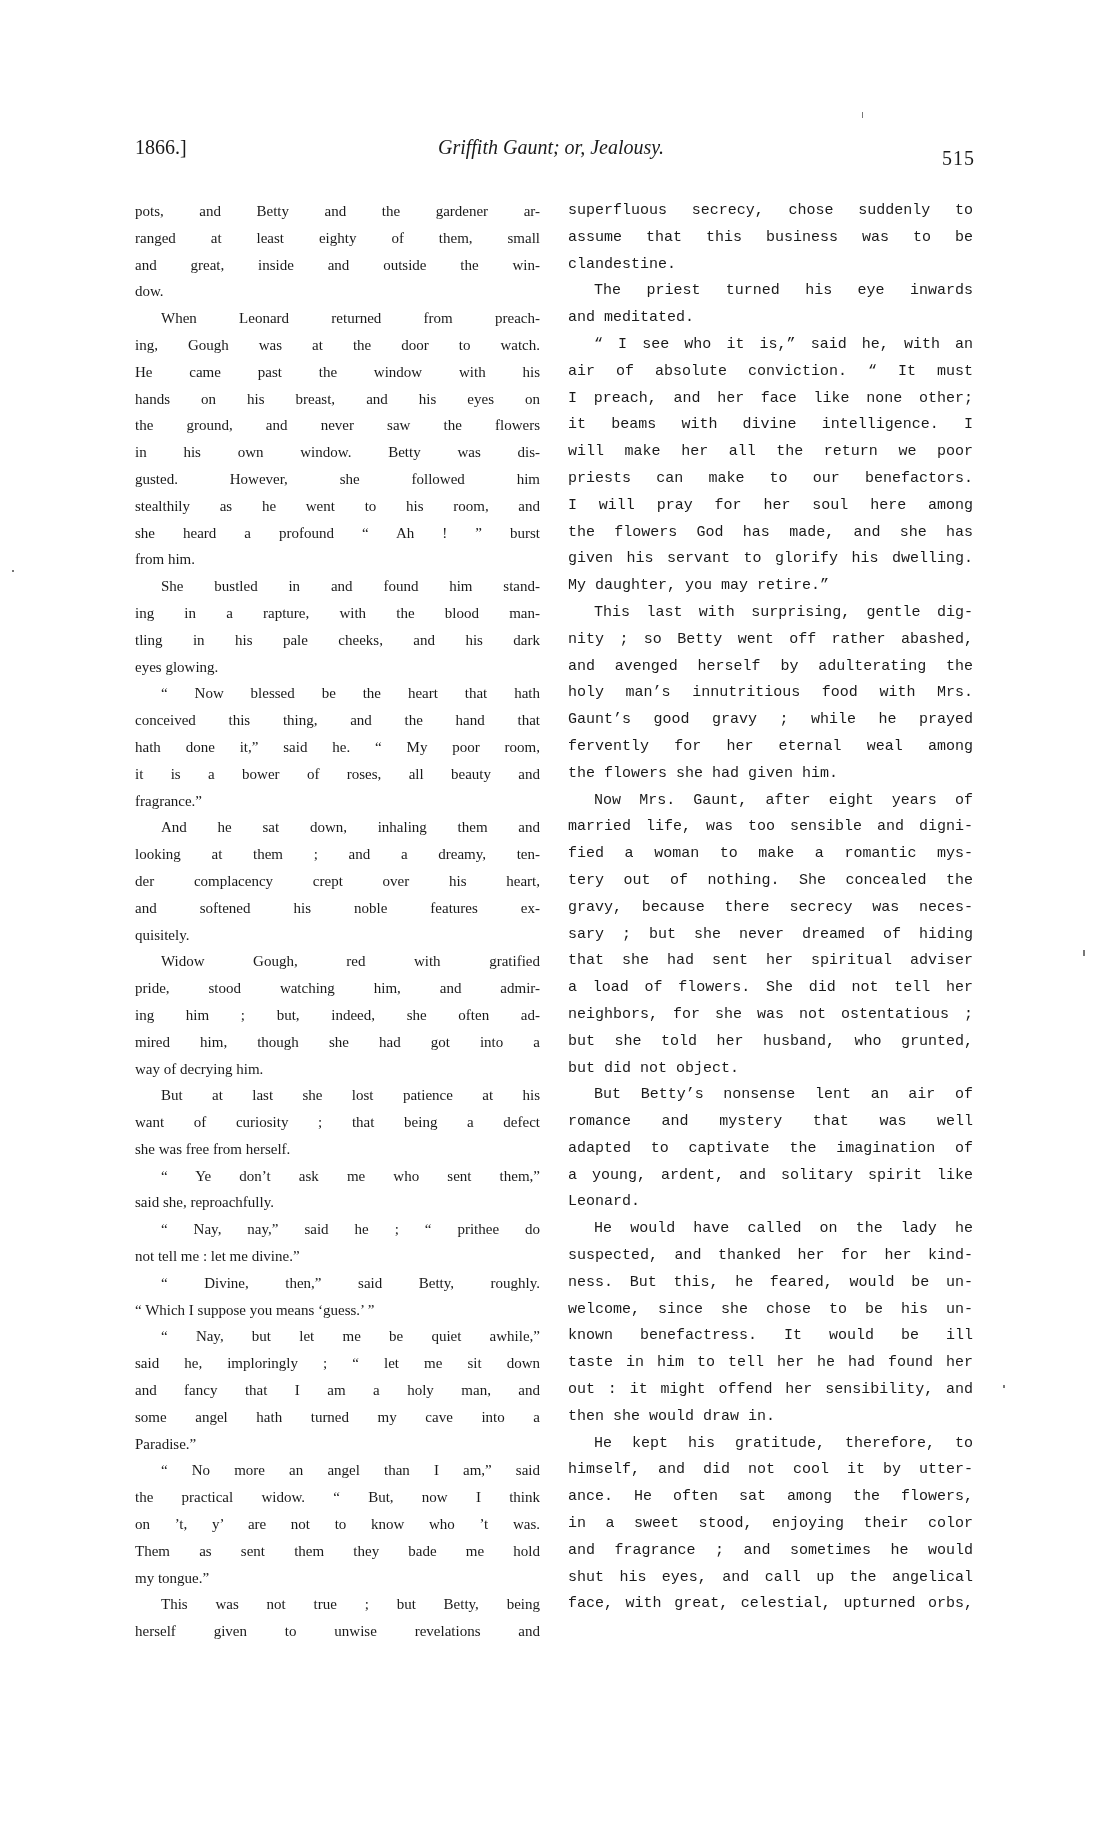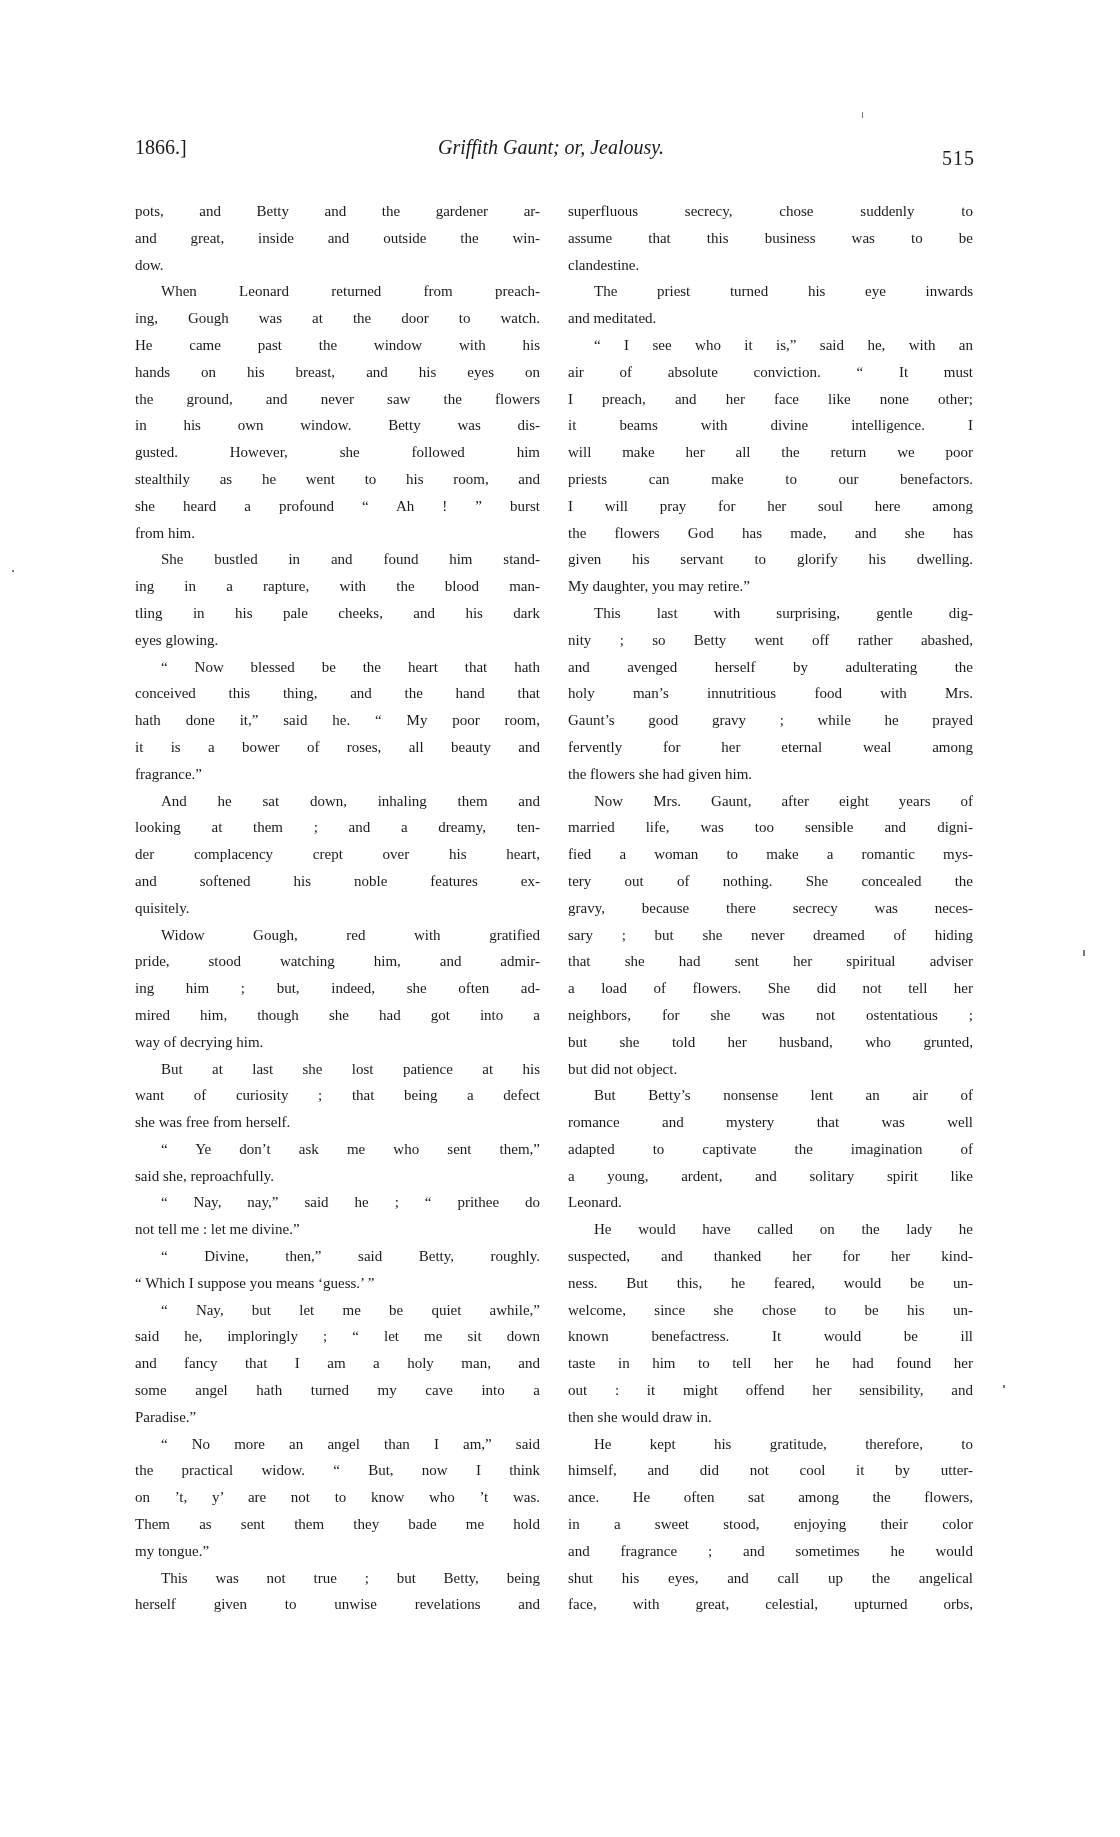--- a/index.html
+++ b/index.html
@@ -6,39 +6,40 @@
   body { width: 1120px; height: 1837px; position: relative; overflow: hidden;
          font-family: "DejaVu Serif", "Liberation Serif", serif; color: #1a1a1a; }
   .header { position: absolute; top: 136px; left: 135px; width: 840px; height: 40px;
             font-family: "Liberation Serif", serif; font-size: 20px; }
   .hdr-year { position: absolute; left: 0; top: 0; }
   .hdr-title { position: absolute; left: 0; right: 8px; top: 0; text-align: center; font-style: italic; }
   .hdr-page { position: absolute; right: 0; top: 11px; letter-spacing: 1px; }
   .col { position: absolute; top: 198px; width: 405px;
          font-family: "Liberation Serif", serif; font-size: 15px; }
   .col-left { left: 135px; }
-  .col-right { left: 568px; }
+  .col-right { left: 568px; font-family: Liberation Mono, monospace; }
   .line { height: 26.8px; line-height: 26.8px; white-space: nowrap; text-align: justify;
           text-align-last: justify; overflow: hidden; }
   .line.last { text-align-last: left; }
   .line.indent { padding-left: 26px; }
   .mark { position: absolute; background: #777; }
 </style>
 </head>
 <body>
 
 <div class="header">
   <span class="hdr-year">1866.]</span>
   <span class="hdr-title">Griffith Gaunt; or, Jealousy.</span>
   <span class="hdr-page">515</span>
 </div>
 
 <div class="col col-left" id="col-0">
     <div>
       <div class="line">pots, and Betty and the gardener ar-</div>
+      <div class="line">ranged at least eighty of them, small</div>
       <div class="line">and great, inside and outside the win-</div>
       <div class="line last">dow.</div>
     </div>
     <div>
       <div class="line indent">When Leonard returned from preach-</div>
       <div class="line">ing, Gough was at the door to watch.</div>
       <div class="line">He came past the window with his</div>
       <div class="line">hands on his breast, and his eyes on</div>
       <div class="line">the ground, and never saw the flowers</div>
       <div class="line">in his own window.  Betty was dis-</div>

